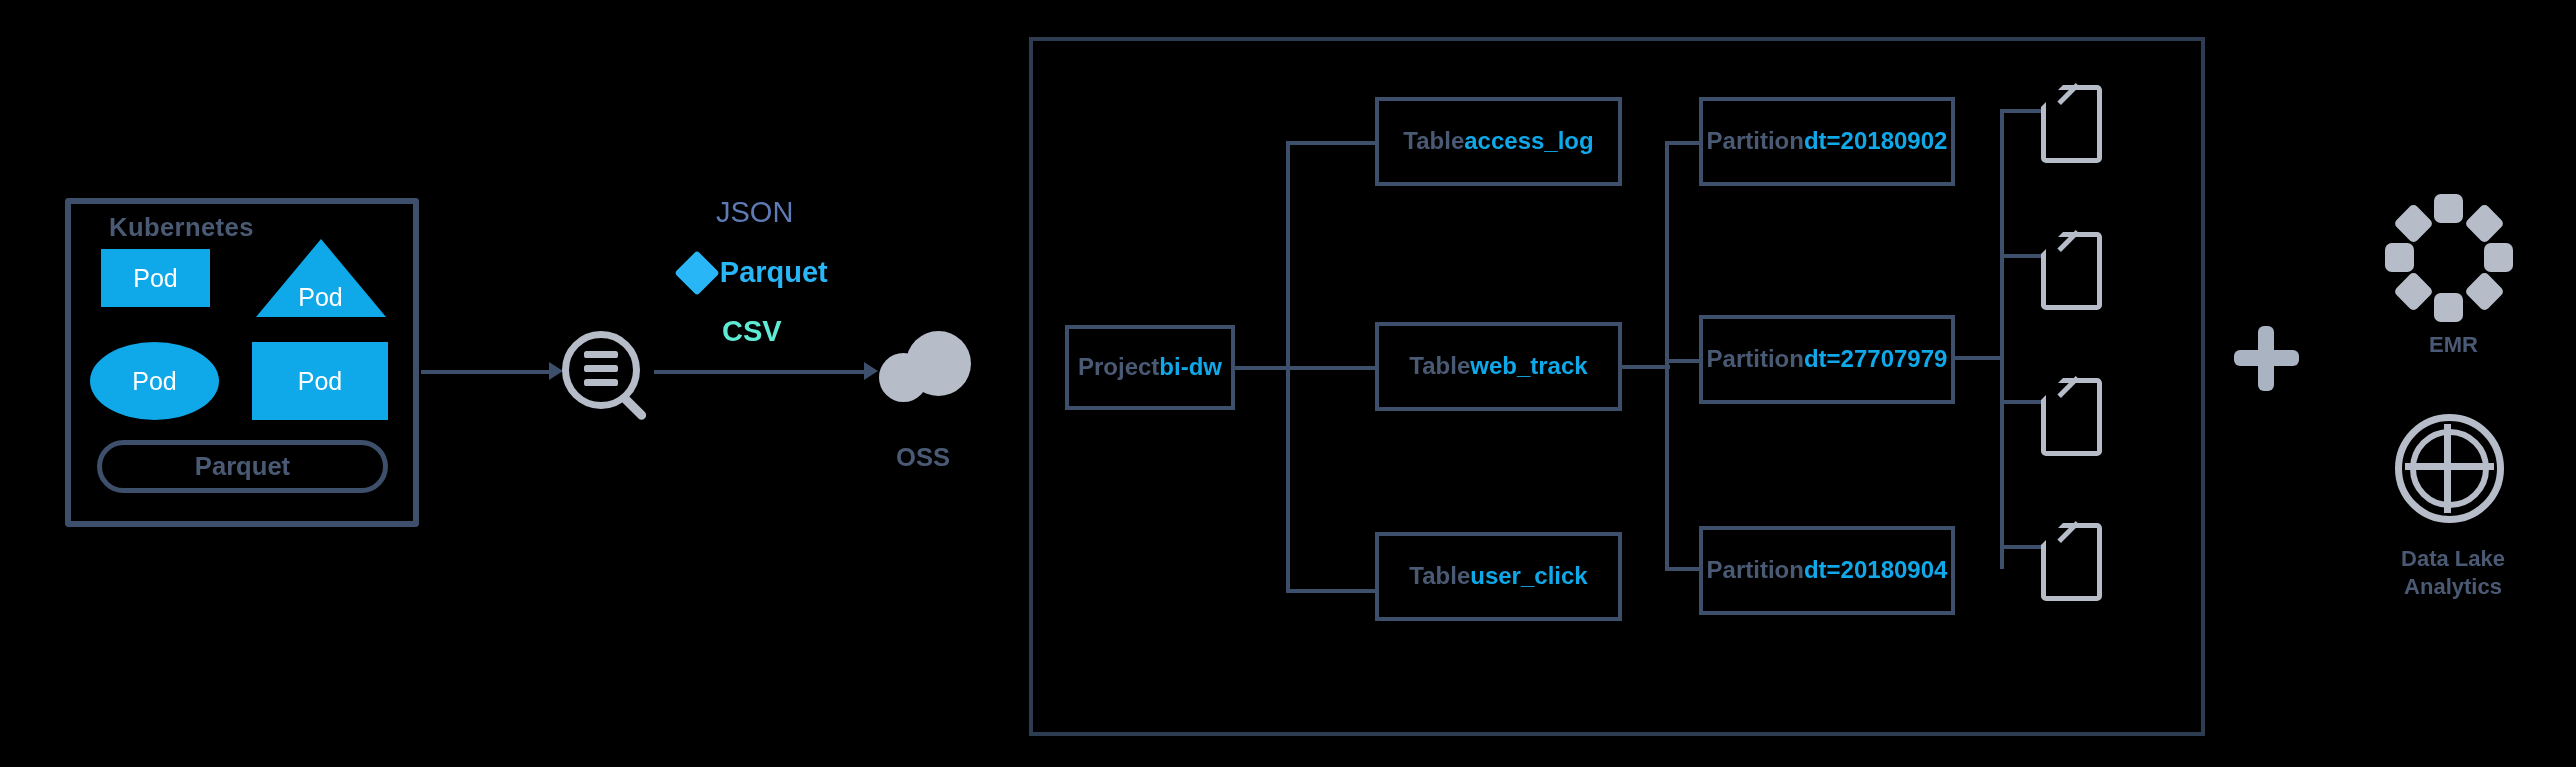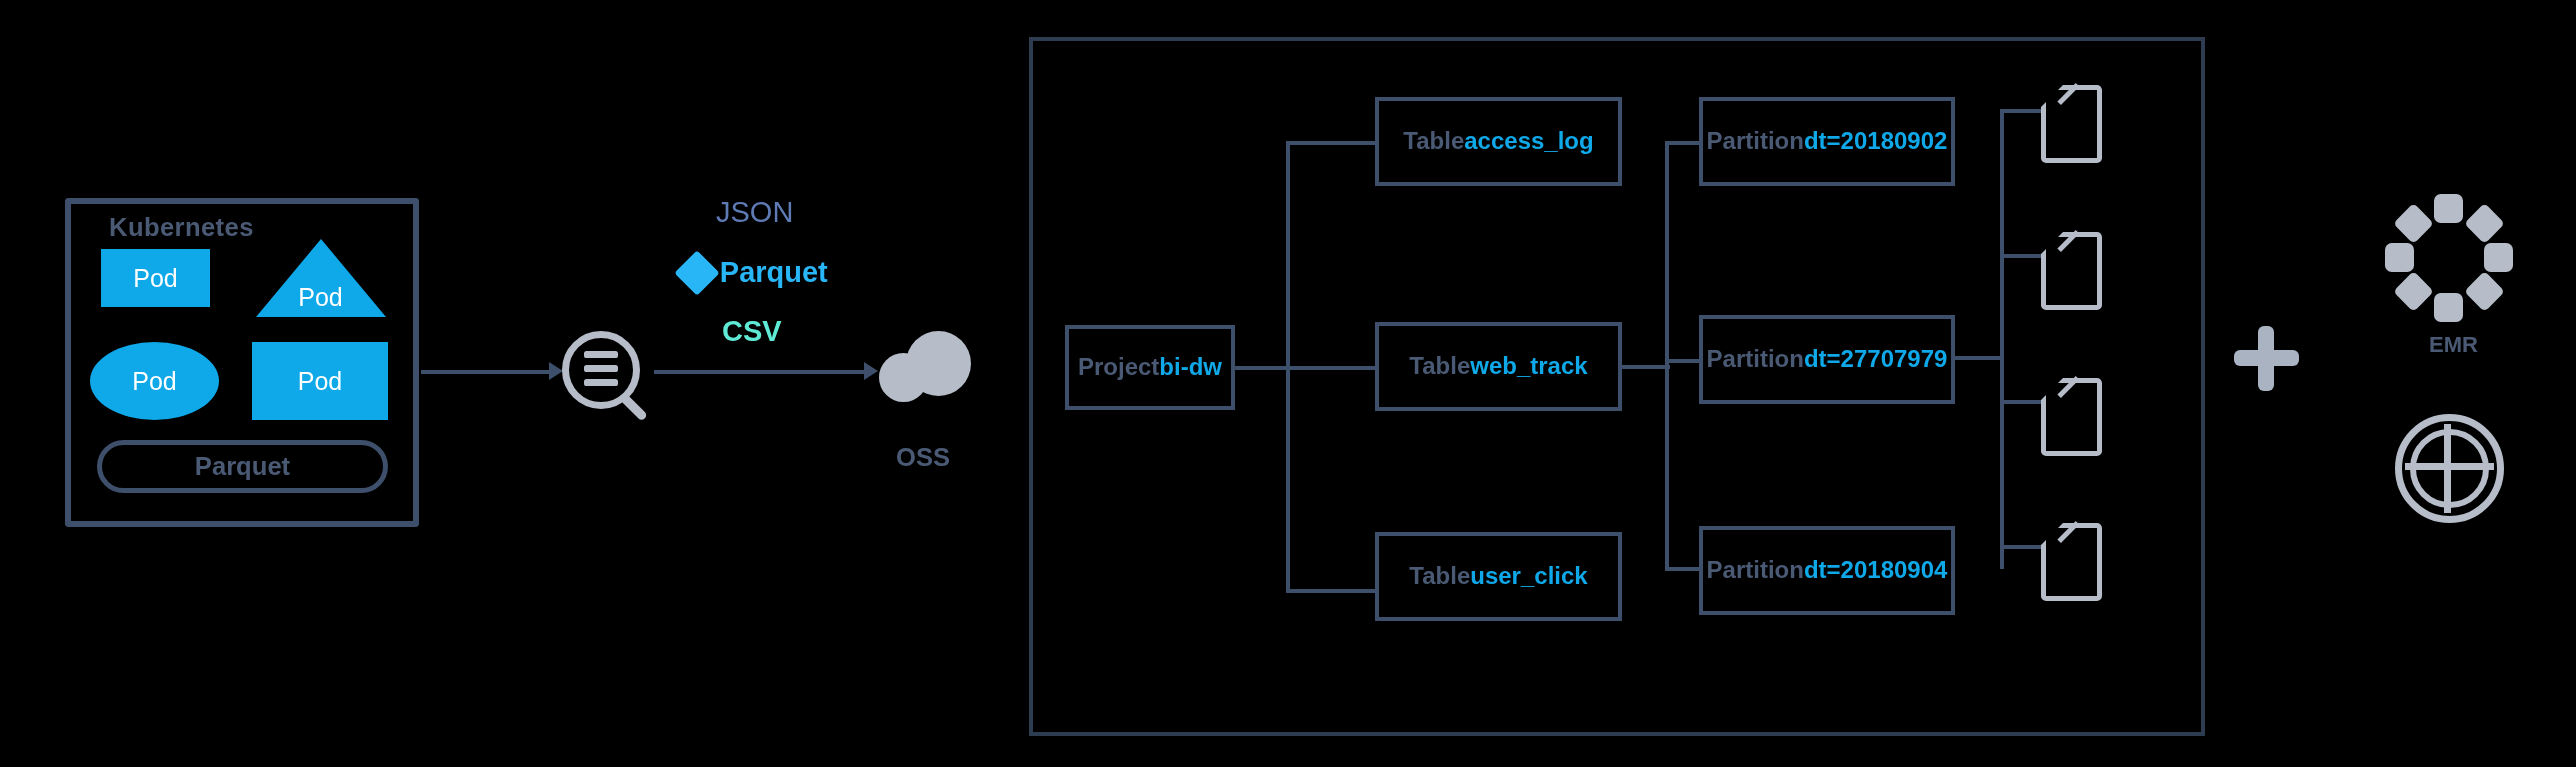--- a/index.html
+++ b/index.html
@@ -269,15 +269,19 @@
     <span style="left:13.6px;top:15.3px;transform:rotate(45deg);"></span>
   </div>
   <div class="rlabel" id="emr-label">EMR</div>
 
   <div class="abs" id="dla-icon">
     <span id="dla-ring"></span>
     <span id="dla-ring2"></span>
     <span id="dla-cross-h"></span>
     <span id="dla-cross-v"></span>
   </div>
+  <div class="rlabel" id="dla-label">
+    <div>Data Lake</div>
+    <div>Analytics</div>
+  </div>
 
 </div>
 
 
 </body></html>

